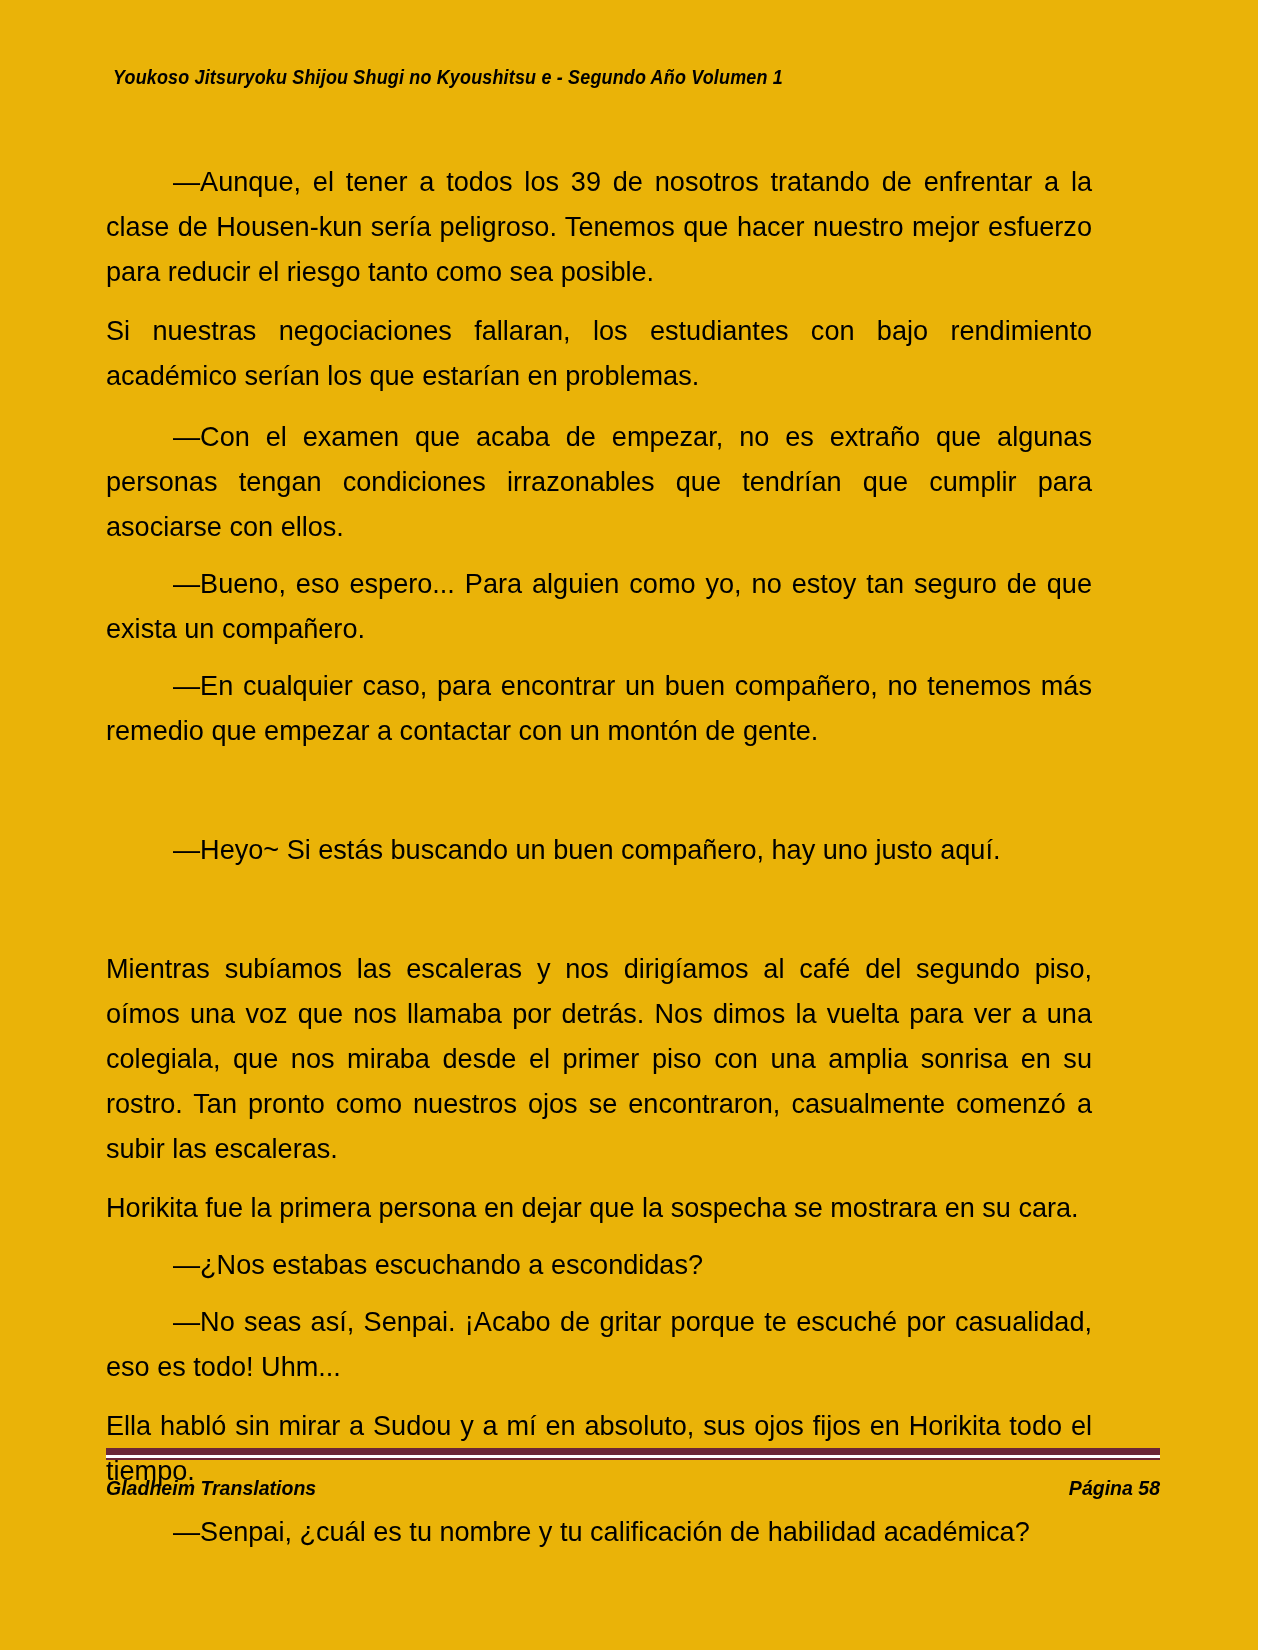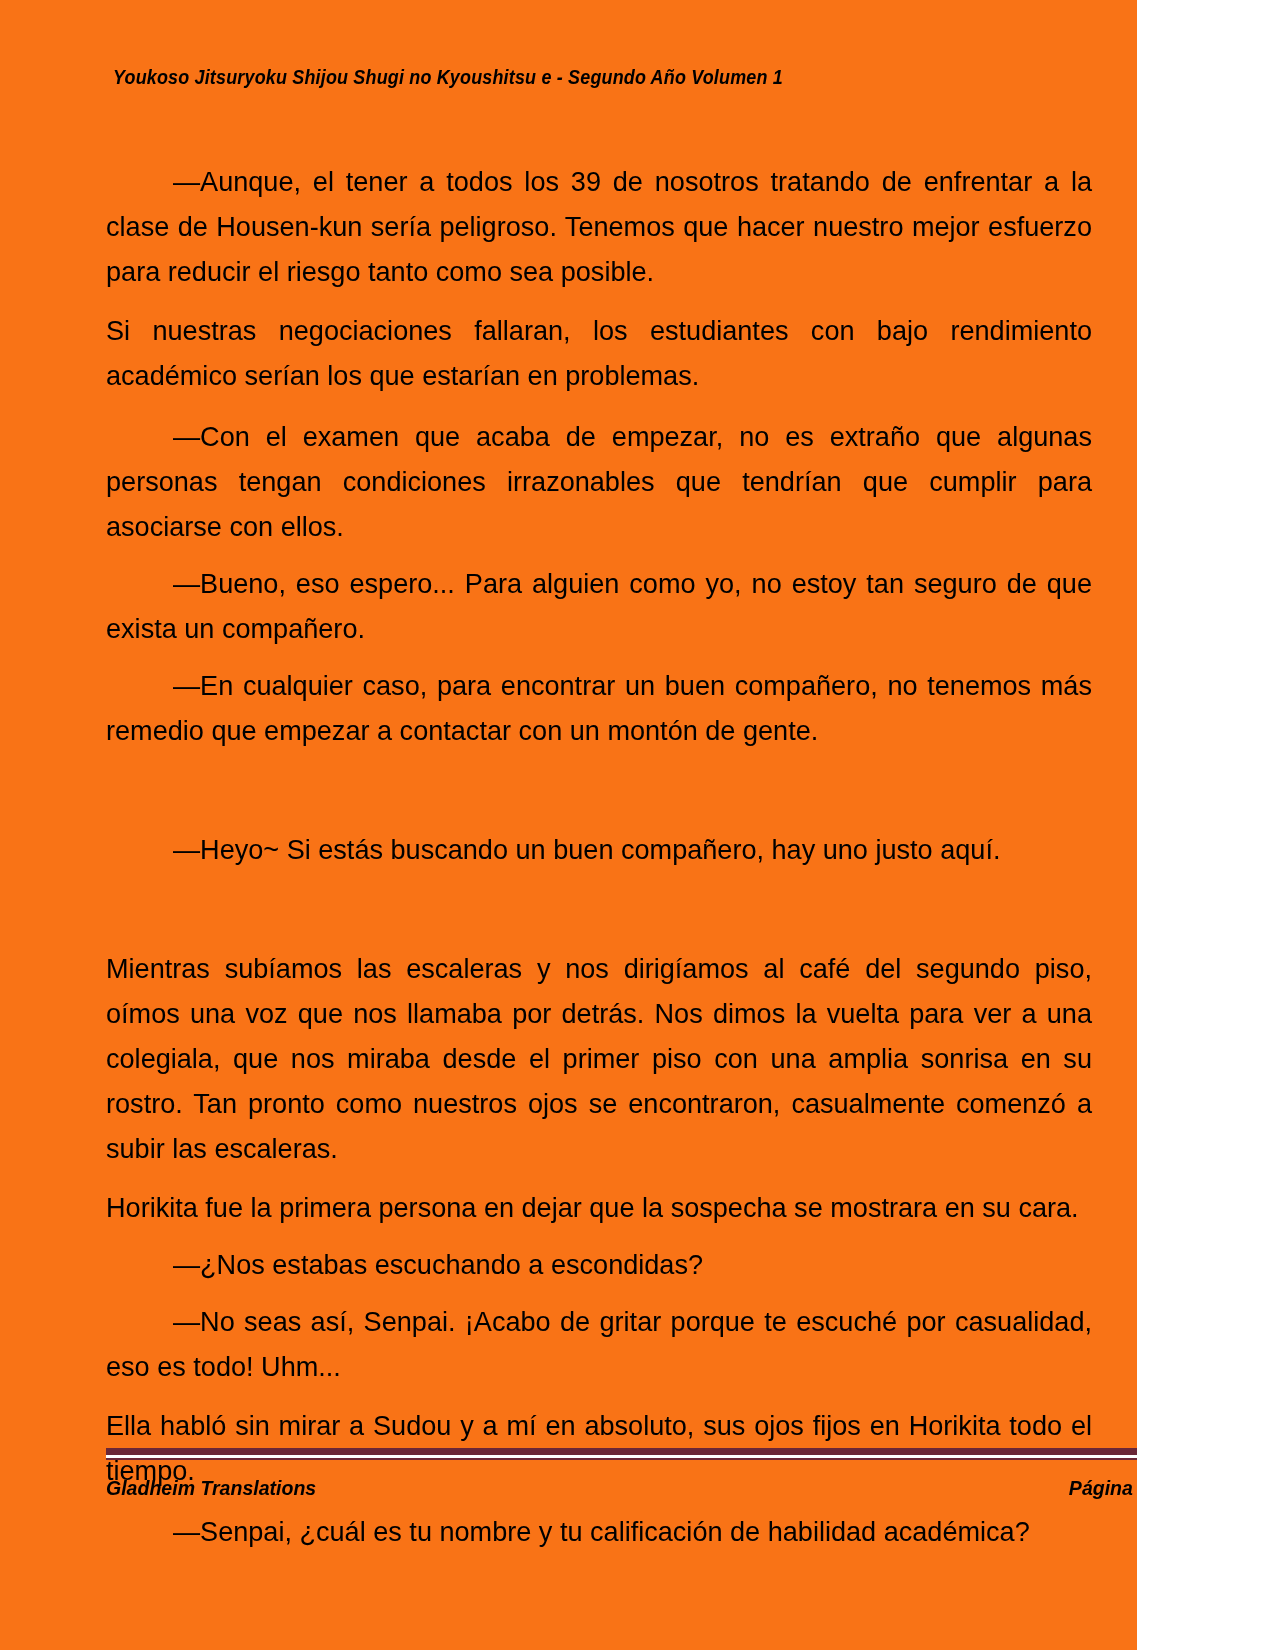--- a/index.html
+++ b/index.html
@@ -5,23 +5,23 @@
   html, body {
     margin: 0;
     padding: 0;
     background: #ffffff;
   }
   body {
     font-family: "Liberation Sans", sans-serif;
   }
   .page {
     position: relative;
-    width: 1137px;
+    width: 1258px;
     height: 1650px;
-    background: #f97316;
+    background: #eab308;
     box-sizing: border-box;
     overflow: hidden;
   }
 
   
   .page-header {
     position: absolute;
     top: 66px;
     left: 113px;
     width: 1047px;

